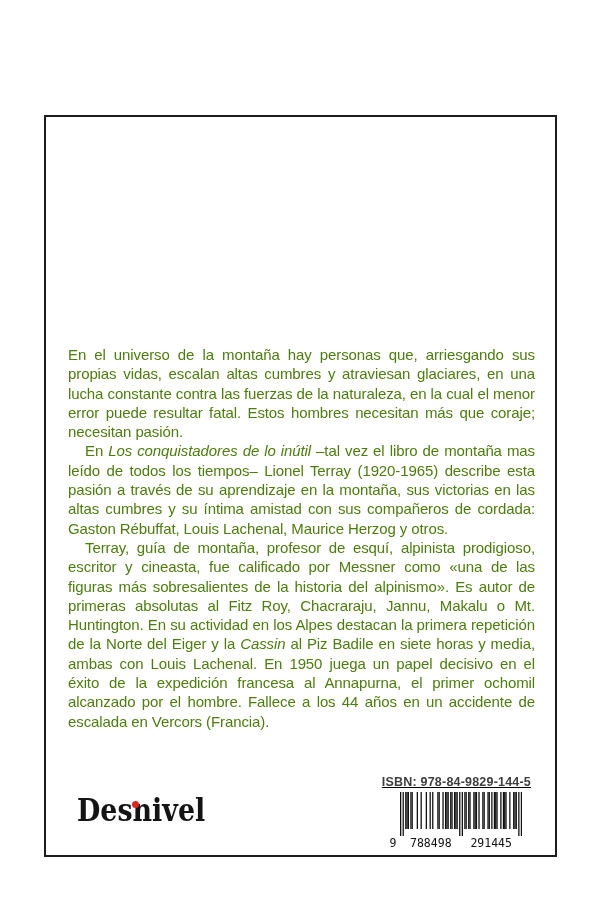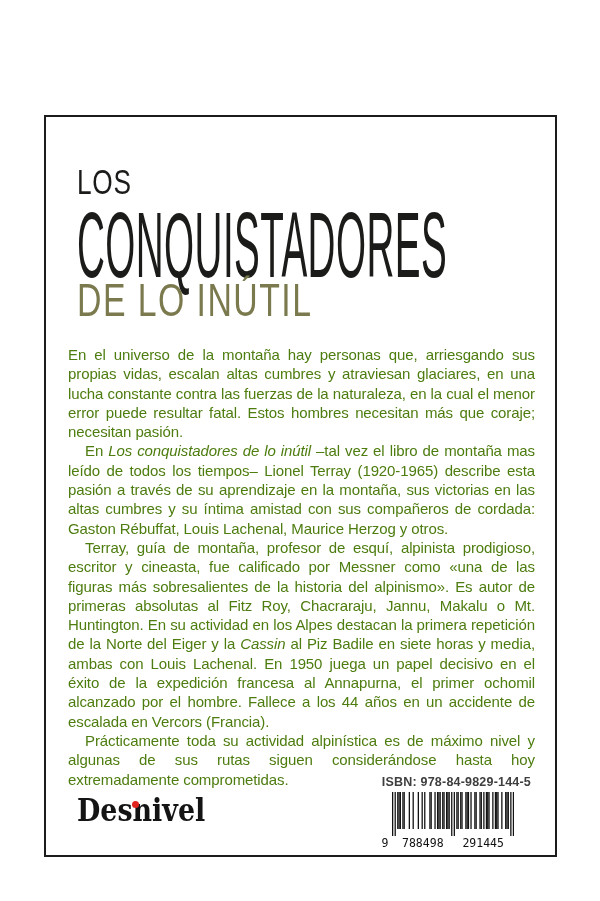--- a/index.html
+++ b/index.html
@@ -47,44 +47,38 @@
     font-family:"DejaVu Serif",serif;font-weight:bold;font-size:32px;
     line-height:1.1;color:#141414;
     transform:scaleX(0.84);transform-origin:left top;white-space:nowrap;
   }
   .logo-dot{
     position:absolute;left:86px;top:684px;width:7px;height:7px;
     border-radius:50%;background:#e02420;
   }
   
   .isbn-block{
-    position:absolute;right:24px;top:658px;text-align:left;
+    position:absolute;right:24px;top:658px;text-align:center;text-decoration:underline;
   }
   .isbn-label{
     font-size:12.5px;font-weight:700;color:#3e3e3e;letter-spacing:0.2px;
     margin:0 0 3px 0;display:block;
   }
   .barcode-holder{display:inline-block;line-height:0;}
 </style>
 </head>
 <body>
 
 <div class="card">
 
-  <div class="title-wrap">
-    <div class="title-los">LOS</div>
-    <div class="title-conq">CONQUISTADORES</div>
-    <div class="title-sub">DE LO INÚTIL</div>
-  </div>
 
   <div class="body-text">
       <p class=""><span>En el universo de la montaña hay personas que, arriesgando sus propias vidas, escalan altas cumbres y atraviesan glaciares, en una lucha constante contra las fuerzas de la naturaleza, en la cual el menor error puede resultar fatal. Estos hombres necesitan más que coraje; necesitan pasión.</span></p>
       <p class="indent"><span>En </span><i>Los conquistadores de lo inútil</i><span> –tal vez el libro de montaña mas leído de todos los tiempos– Lionel Terray (1920-1965) describe esta pasión a través de su aprendizaje en la montaña, sus victorias en las altas cumbres y su íntima amistad con sus compañeros de cordada: Gaston Rébuffat, Louis Lachenal, Maurice Herzog y otros.</span></p>
       <p class="indent"><span>Terray, guía de montaña, profesor de esquí, alpinista prodigioso, escritor y cineasta, fue calificado por Messner como «una de las figuras más sobresalientes de la historia del alpinismo». Es autor de primeras absolutas al Fitz Roy, Chacraraju, Jannu, Makalu o Mt. Huntington. En su actividad en los Alpes destacan la primera repetición de la Norte del Eiger y la </span><i>Cassin</i><span> al Piz Badile en siete horas y media, ambas con Louis Lachenal. En 1950 juega un papel decisivo en el éxito de la expedición francesa al Annapurna, el primer ochomil alcanzado por el hombre. Fallece a los 44 años en un accidente de escalada en Vercors (Francia).</span></p>
-      <p class="indent"><span>Prácticamente toda su actividad alpinística es de máximo nivel y algunas de sus rutas siguen considerándose hasta hoy extremadamente comprometidas.</span></p>
     </div>
 
   <div class="logo">Desnivel</div>
   <div class="logo-dot"></div>
 
   <div class="isbn-block">
     <span class="isbn-label">ISBN: 978-84-9829-144-5</span>
     <span class="barcode-holder"><svg width="132" height="58" viewBox="0 0 132 58">
           <rect x="10.00" y="0" width="1.28" height="44" fill="#111111"></rect>
           <rect x="12.57" y="0" width="1.28" height="44" fill="#111111"></rect>

